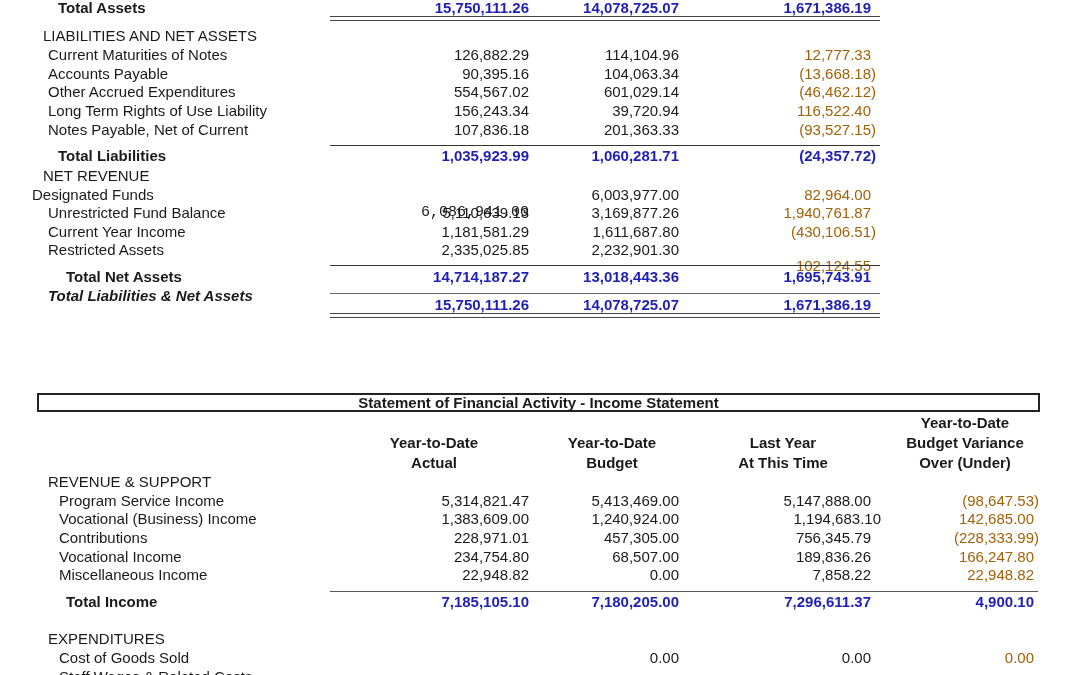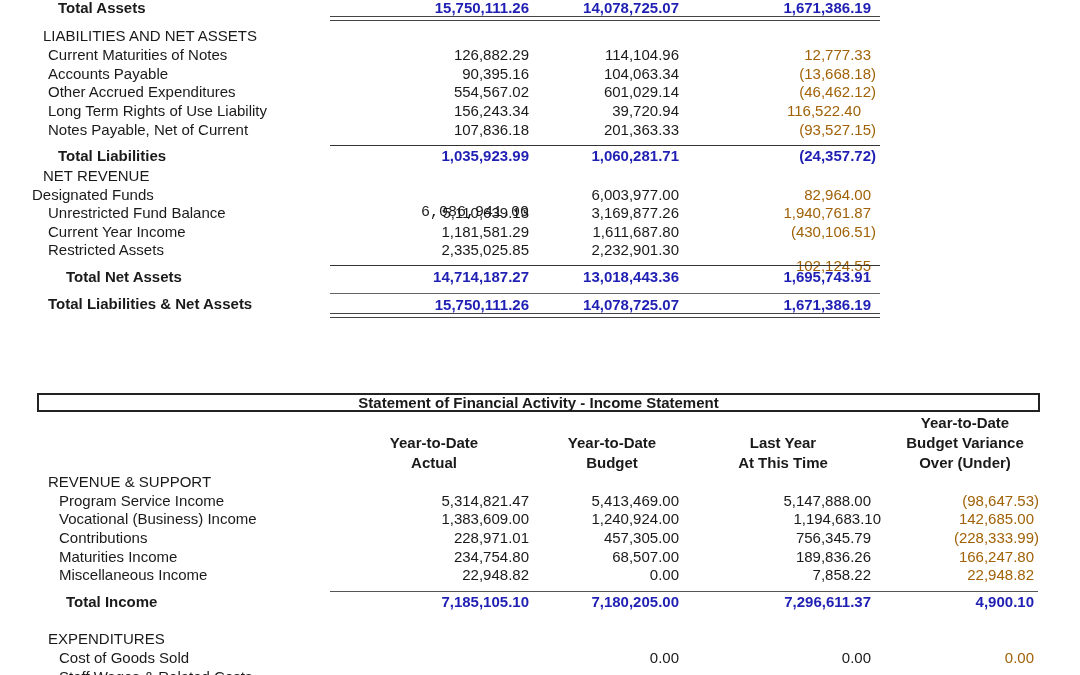--- a/index.html
+++ b/index.html
@@ -54,21 +54,21 @@
   <div>
     <div class="abs lbl" style="left:48px; top:82px;">Other Accrued Expenditures</div>
     <div class="abs num" style="right:551px; top:82px;">554,567.02</div>
     <div class="abs num" style="right:401px; top:82px;">601,029.14</div>
     <div class="abs num var" style="right:204px; top:82px;">(46,462.12)</div>
   </div>
   <div>
     <div class="abs lbl" style="left:48px; top:101px;">Long Term Rights of Use Liability</div>
     <div class="abs num" style="right:551px; top:101px;">156,243.34</div>
     <div class="abs num" style="right:401px; top:101px;">39,720.94</div>
-    <div class="abs num var" style="right:219px; top:101px;">116,522.40</div>
+    <div class="abs num var" style="right:209px; top:101px;">116,522.40</div>
   </div>
   <div>
     <div class="abs lbl" style="left:48px; top:120px;">Notes Payable, Net of Current</div>
     <div class="abs num" style="right:551px; top:120px;">107,836.18</div>
     <div class="abs num" style="right:401px; top:120px;">201,363.33</div>
     <div class="abs num var" style="right:204px; top:120px;">(93,527.15)</div>
   </div>
 
   <div class="rule rule-thin" style="left:330px; top:145px; width:550px;"></div>
 
@@ -106,21 +106,21 @@
 
   <div class="rule rule-thin" style="left:330px; top:265px; width:550px;"></div>
 
   <div class="abs lbl bold" style="left:66px; top:267px;">Total Net Assets</div>
   <div class="abs num bold blue" style="right:551px; top:267px;">14,714,187.27</div>
   <div class="abs num bold blue" style="right:401px; top:267px;">13,018,443.36</div>
   <div class="abs num bold blue" style="right:209px; top:267px;">1,695,743.91</div>
 
   <div class="rule rule-thin" style="left:330px; top:293px; width:550px; border-top-color:#666;"></div>
 
-  <div class="abs lbl bold" style="left:48px; top:294px;">Total Liabilities &amp; Net Assets</div>
+  <div class="abs lbl bold" style="left:48px; top:286px;font-style:italic;">Total Liabilities &amp; Net Assets</div>
   <div class="abs num bold blue" style="right:551px; top:295px;">15,750,111.26</div>
   <div class="abs num bold blue" style="right:401px; top:295px;">14,078,725.07</div>
   <div class="abs num bold blue" style="right:209px; top:295px;">1,671,386.19</div>
   <div class="dbl" style="left:330px; top:313px; width:550px;"></div>
 </div>
 
 <div>
 
   <div class="box">
     <div class="box-title">Statement of Financial Activity - Income Statement</div>
@@ -161,21 +161,21 @@
     <div class="abs num var" style="right:46px; top:509px;">142,685.00</div>
   </div>
   <div>
     <div class="abs lbl" style="left:59px; top:528px;">Contributions</div>
     <div class="abs num" style="right:551px; top:528px;">228,971.01</div>
     <div class="abs num" style="right:401px; top:528px;">457,305.00</div>
     <div class="abs num" style="right:209px; top:528px;">756,345.79</div>
     <div class="abs num var" style="right:41px; top:528px;">(228,333.99)</div>
   </div>
   <div>
-    <div class="abs lbl" style="left:59px; top:547px;">Maturities Income</div>
+    <div class="abs lbl" style="left:59px; top:547px;">Vocational Income</div>
     <div class="abs num" style="right:551px; top:547px;">234,754.80</div>
     <div class="abs num" style="right:401px; top:547px;">68,507.00</div>
     <div class="abs num" style="right:209px; top:547px;">189,836.26</div>
     <div class="abs num var" style="right:46px; top:547px;">166,247.80</div>
   </div>
   <div>
     <div class="abs lbl" style="left:59px; top:565px;">Miscellaneous Income</div>
     <div class="abs num" style="right:551px; top:565px;">22,948.82</div>
     <div class="abs num" style="right:401px; top:565px;">0.00</div>
     <div class="abs num" style="right:209px; top:565px;">7,858.22</div>

